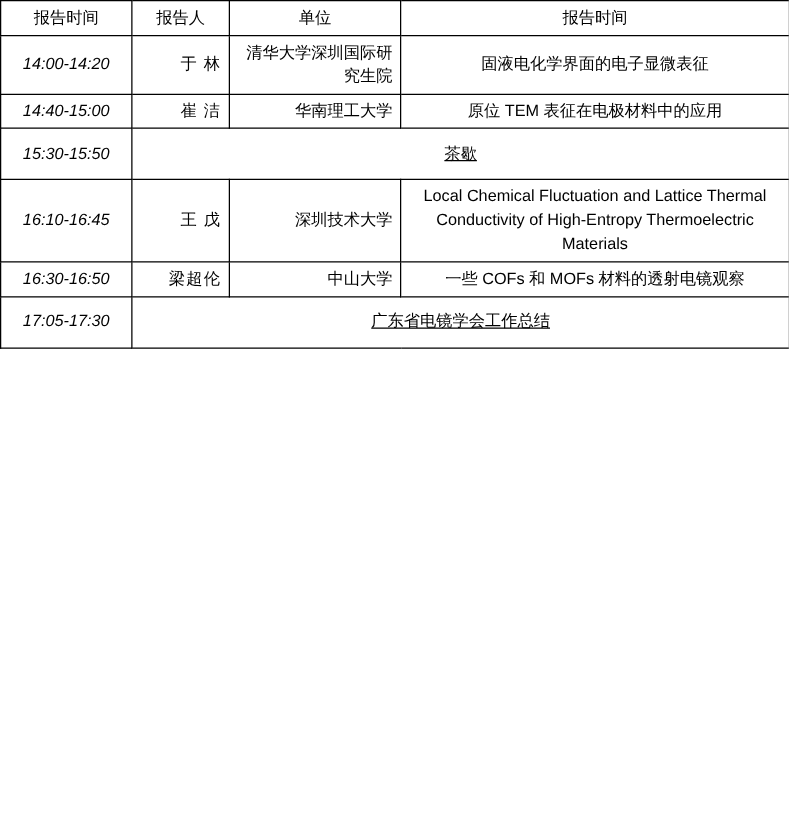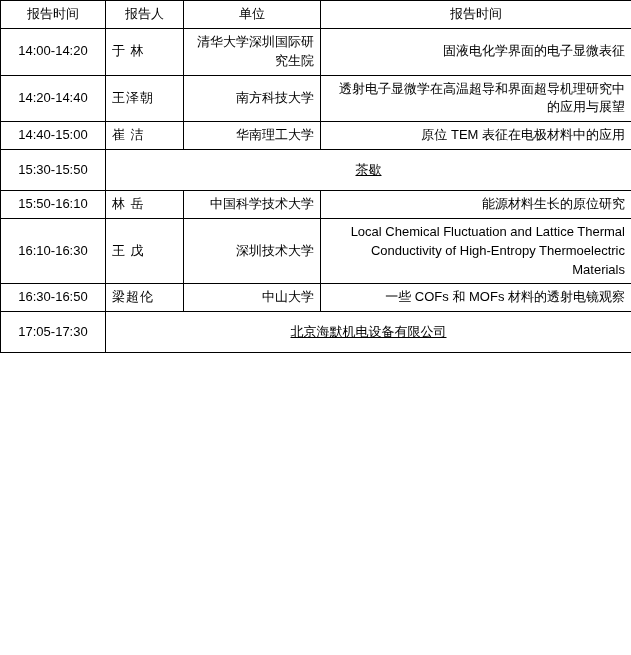--- a/index.html
+++ b/index.html
@@ -33,30 +33,31 @@
   thead td {
     text-align: center;
     font-weight: normal;
     font-size: 13.5px;
     padding-top: 7px;
     padding-bottom: 7px;
   }
   .c-time {
     text-align: center;
     white-space: nowrap;
+    font-style: italic;
   }
   .c-person {
-    text-align: left;
+    text-align: right;
     letter-spacing: 1px;
   }
   .c-org {
     text-align: right;
   }
   .c-title {
-    text-align: right;
+    text-align: center;
     padding-left: 10px;
   }
   .c-span {
     text-align: center;
     text-decoration: underline;
   }
   .break-row td {
     height: 32px;
     margin-left: 21px;
   }
@@ -80,51 +81,39 @@
     </tr>
   </thead>
   <tbody id="table-body">
       <tr>
         <td class="c-time">14:00-14:20</td>
         <td class="c-person">于 林</td>
         <td class="c-org">清华大学深圳国际研究生院</td>
         <td class="c-title">固液电化学界面的电子显微表征</td>
       </tr>
       <tr>
-        <td class="c-time">14:20-14:40</td>
-        <td class="c-person">王泽朝</td>
-        <td class="c-org">南方科技大学</td>
-        <td class="c-title">透射电子显微学在高温超导和界面超导机理研究中的应用与展望</td>
-      </tr>
-      <tr>
         <td class="c-time">14:40-15:00</td>
         <td class="c-person">崔 洁</td>
         <td class="c-org">华南理工大学</td>
         <td class="c-title">原位 TEM 表征在电极材料中的应用</td>
       </tr>
       <tr class="break-row">
         <td class="c-time">15:30-15:50</td>
         <td class="c-span" colspan="3">茶歇</td>
       </tr>
       <tr>
-        <td class="c-time">15:50-16:10</td>
-        <td class="c-person">林 岳</td>
-        <td class="c-org">中国科学技术大学</td>
-        <td class="c-title">能源材料生长的原位研究</td>
-      </tr>
-      <tr>
-        <td class="c-time">16:10-16:30</td>
+        <td class="c-time">16:10-16:45</td>
         <td class="c-person">王 戊</td>
         <td class="c-org">深圳技术大学</td>
         <td class="c-title">Local Chemical Fluctuation and Lattice Thermal Conductivity of High-Entropy Thermoelectric Materials</td>
       </tr>
       <tr>
         <td class="c-time">16:30-16:50</td>
         <td class="c-person">梁超伦</td>
         <td class="c-org">中山大学</td>
         <td class="c-title">一些 COFs 和 MOFs 材料的透射电镜观察</td>
       </tr>
       <tr class="break-row">
         <td class="c-time">17:05-17:30</td>
-        <td class="c-span" colspan="3">北京海默机电设备有限公司</td>
+        <td class="c-span" colspan="3">广东省电镜学会工作总结</td>
       </tr>
     </tbody>
 </table>
 
 </body></html>

